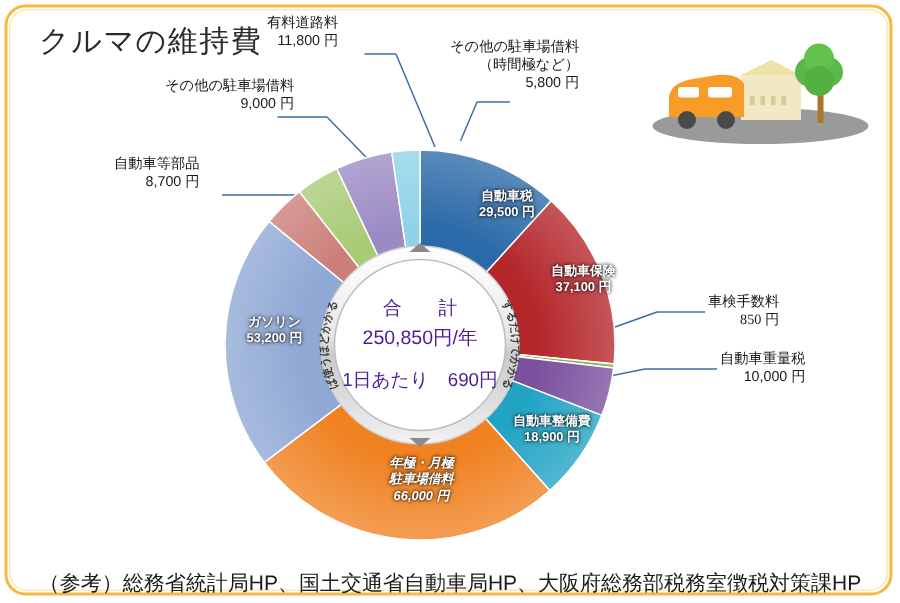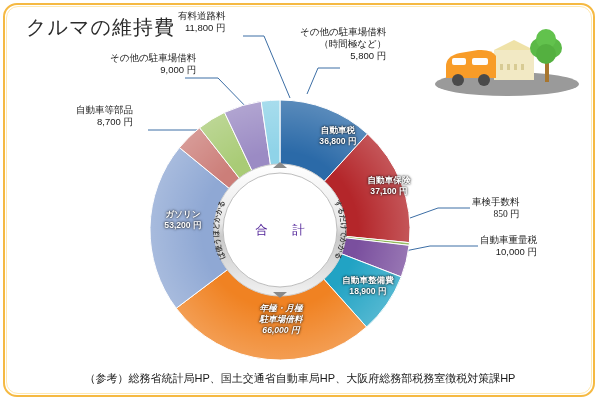--- a/index.html
+++ b/index.html
@@ -75,23 +75,23 @@
     width:150px;
     text-align:center;
     color:#4c1d95;
     pointer-events:none;
   }
   #center-text .t1{font-size:12.5px;letter-spacing:6px;padding-left:6px;}
   #center-text .t2{font-size:13px;margin-top:2px;}
   #center-text .t3{font-size:12.5px;margin-top:11px;}
   #footnote{
     position:absolute;
-    left:0;right:0;bottom:16px;
-    text-align:center;
-    font-size:11px;
+    left:0;right:0;bottom:4px;
+    text-align:center;
+    font-size:14px;
     color:#1a1a1a;
     letter-spacing:0px;
   }
   #illus{position:absolute;left:432px;top:22px;}
 </style>
 </head>
 <body>
 
 <div id="stage">
 
@@ -187,21 +187,21 @@
         <textPath href="#arc-right" startOffset="50%" text-anchor="middle" id="tp-right">保有するだけでかかる費用</textPath>
       </text>
       <g fill="#8a8a8a">
         <polygon points="150,77 157,83 143,83"></polygon>
         <polygon points="150,213 157,207 143,207"></polygon>
       </g>
     </svg>
 
     <div class="seglabel" style="left:165px;top:40px;width:86px;">
       <span>自動車税</span><br>
-      <span>36,800 円</span>
+      <span>29,500 円</span>
     </div>
     <div class="seglabel" style="left:218px;top:90px;width:82px;">
       <span>自動車保険</span><br>
       <span>37,100 円</span>
     </div>
     <div class="seglabel" style="left:193px;top:190px;width:90px;">
       <span>自動車整備費</span><br>
       <span>18,900 円</span>
     </div>
     <div class="seglabel" style="left:105px;top:218px;width:92px;font-style:italic;">
@@ -209,20 +209,22 @@
       <span>駐車場借料</span><br>
       <span>66,000 円</span>
     </div>
     <div class="seglabel" style="left:14px;top:124px;width:78px;">
       <span>ガソリン</span><br>
       <span>53,200 円</span>
     </div>
 
     <div id="center-text">
       <div class="t1">合　計</div>
+      <div class="t2">250,850円/年</div>
+      <div class="t3">1日あたり　690円</div>
     </div>
   </div>
 
   <svg id="illus" width="150" height="80" viewBox="0 0 150 80">
     <ellipse cx="75" cy="62" rx="72" ry="12" fill="#9a9a9a"></ellipse>
     <g>
       <rect x="62" y="28" width="40" height="30" fill="#f2e9c4"></rect>
       <polygon points="62,28 82,18 102,28" fill="#efe2a8"></polygon>
       <g fill="#d8cb94">
         <rect x="68" y="42" width="3" height="6"></rect>

